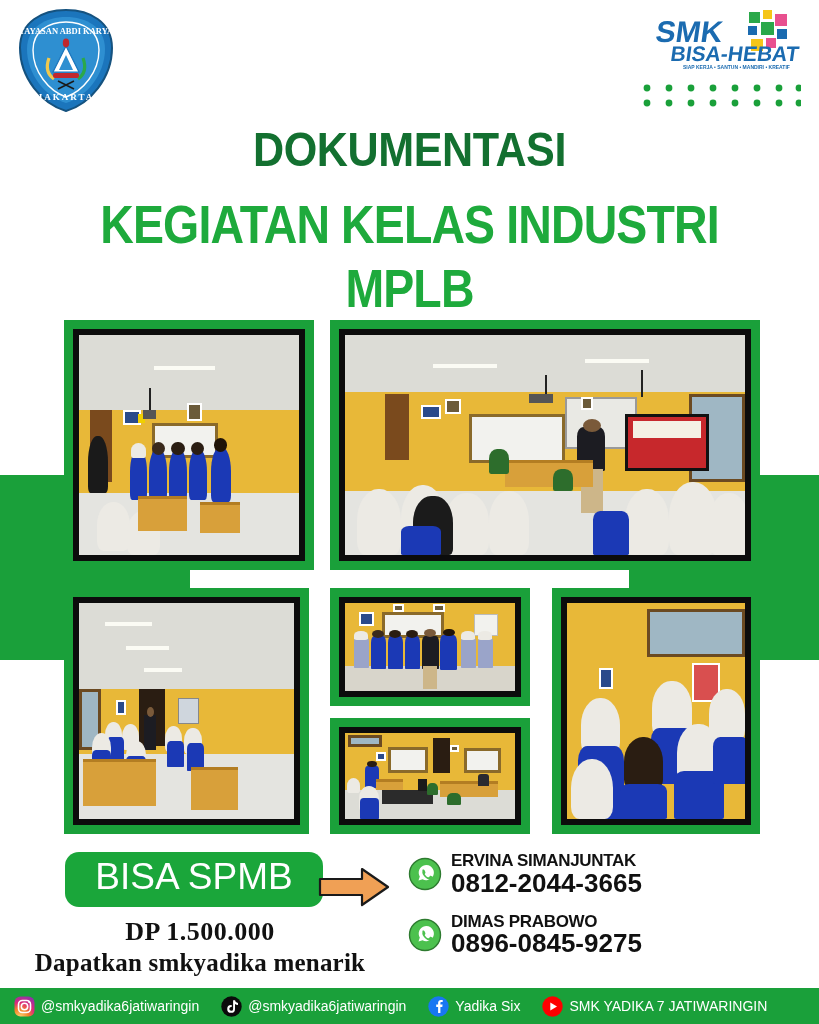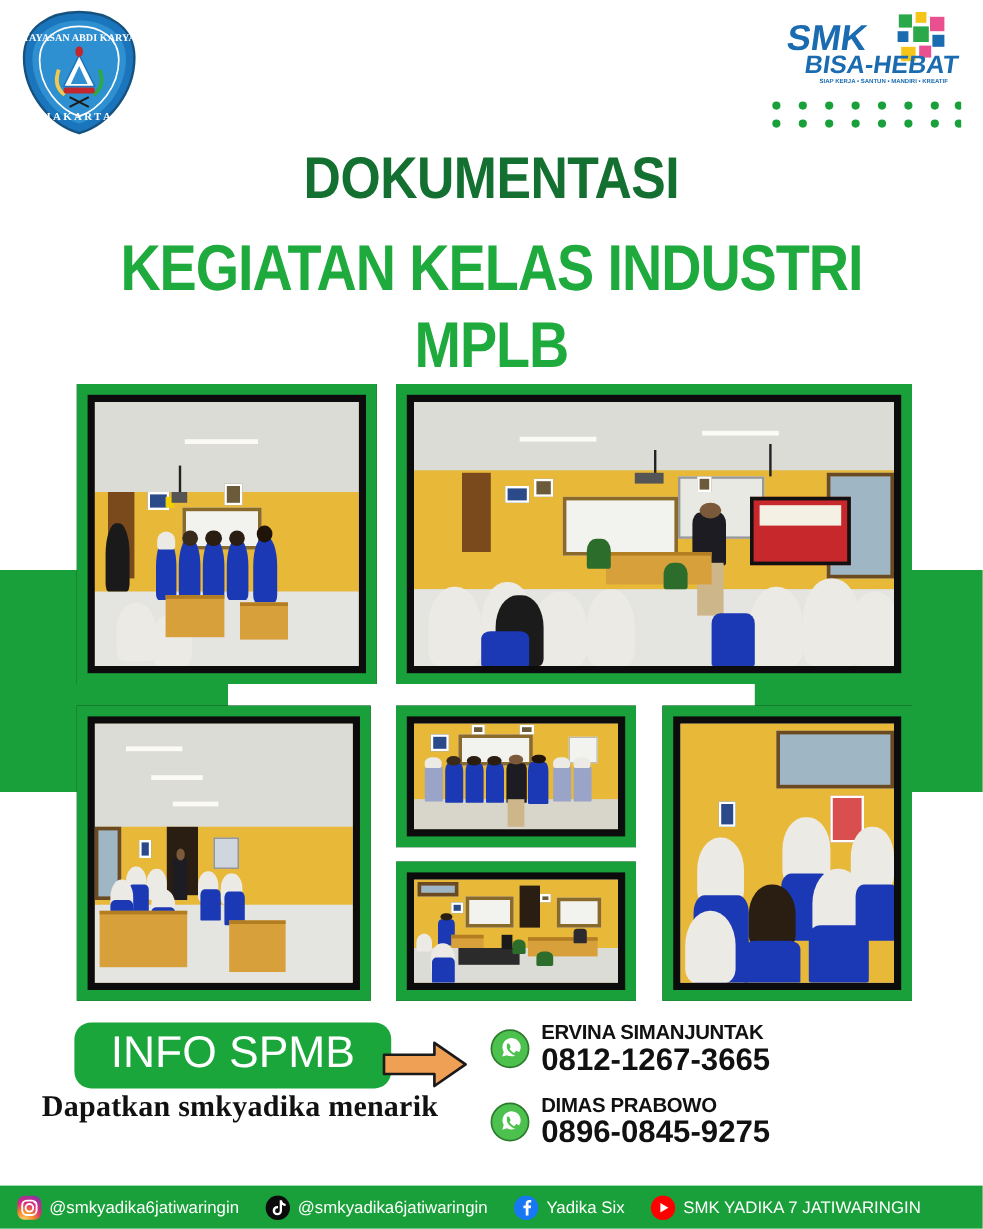--- a/index.html
+++ b/index.html
@@ -365,39 +365,40 @@
       <div style="position:absolute;left:32%;top:62%;width:22%;height:24%;border-radius:48% 48% 18% 18%;background:#2a1d12;"></div>
       <div class="body-b" style="left:30%; top:84%; width:26%; height:16%;"></div>
       <div class="hijab" style="left:2%;  top:72%; width:24%; height:28%;"></div>
       <div class="hijab" style="left:80%; top:40%; width:20%; height:24%;"></div>
       <div class="body-b" style="left:82%; top:62%; width:20%; height:22%;"></div>
     </div>
   </div>
 </div>
 
 <div id="info-block">
-  <div id="info-spmb-btn">INFO SPMB</div>
+  <div id="info-spmb-btn">BISA SPMB</div>
+  <div id="dp-line">DP 1.500.000</div>
   <div id="cashback-line">Dapatkan smkyadika menarik</div>
 </div>
 
 <svg id="arrow-wrap" viewBox="0 0 72 42">
   <path d="M2 13 L44 13 L44 3 L70 21 L44 39 L44 29 L2 29 Z" fill="#F0A055" stroke="#1a1a1a" stroke-width="2.2" stroke-linejoin="round"></path>
 </svg>
 
 <div id="contact-block">
 
   <div class="contact-row">
     <svg class="wa-icon" viewBox="0 0 34 34">
       <circle cx="17" cy="17" r="15.5" fill="#4CC14E" stroke="#2d7a2f" stroke-width="1.4"></circle>
       <path d="M10.5 23.5 L11.8 19.6 A7.6 7.6 0 1 1 14.6 22.3 Z" fill="#ffffff"></path>
       <path d="M14.2 13.2 c0.4-0.8 0.9-0.7 1.3-0.7 0.4 0 0.8 0.1 1.1 0.8 0.3 0.7 0.9 2.1 0.9 2.3 0 0.2-0.1 0.5-0.4 0.8-0.3 0.3-0.5 0.5-0.2 1 0.3 0.5 1.4 2.1 3 2.8 0.5 0.2 0.8 0.2 1.1-0.1 0.3-0.3 0.8-0.9 1-1.2 0.2-0.3 0.5-0.2 0.8-0.1 0.3 0.1 2 1 2.3 1.2 0.3 0.2 0.5 0.3 0.5 0.5 0 0.6-0.3 1.7-1.2 2.1-0.9 0.4-2 0.5-3.2 0.1-2.3-0.8-4.9-2.6-6.3-5.2-0.8-1.5-0.7-2.9-0.3-3.7z" fill="#4CC14E"></path>
     </svg>
     <div class="contact-text">
       <div class="contact-name">ERVINA SIMANJUNTAK</div>
-      <div class="contact-num">0812-1267-3665</div>
+      <div class="contact-num">0812-2044-3665</div>
     </div>
   </div>
 
   <div class="contact-row" style="margin-top:16px;">
     <svg class="wa-icon" viewBox="0 0 34 34">
       <circle cx="17" cy="17" r="15.5" fill="#4CC14E" stroke="#2d7a2f" stroke-width="1.4"></circle>
       <path d="M10.5 23.5 L11.8 19.6 A7.6 7.6 0 1 1 14.6 22.3 Z" fill="#ffffff"></path>
       <path d="M14.2 13.2 c0.4-0.8 0.9-0.7 1.3-0.7 0.4 0 0.8 0.1 1.1 0.8 0.3 0.7 0.9 2.1 0.9 2.3 0 0.2-0.1 0.5-0.4 0.8-0.3 0.3-0.5 0.5-0.2 1 0.3 0.5 1.4 2.1 3 2.8 0.5 0.2 0.8 0.2 1.1-0.1 0.3-0.3 0.8-0.9 1-1.2 0.2-0.3 0.5-0.2 0.8-0.1 0.3 0.1 2 1 2.3 1.2 0.3 0.2 0.5 0.3 0.5 0.5 0 0.6-0.3 1.7-1.2 2.1-0.9 0.4-2 0.5-3.2 0.1-2.3-0.8-4.9-2.6-6.3-5.2-0.8-1.5-0.7-2.9-0.3-3.7z" fill="#4CC14E"></path>
     </svg>
     <div class="contact-text">

